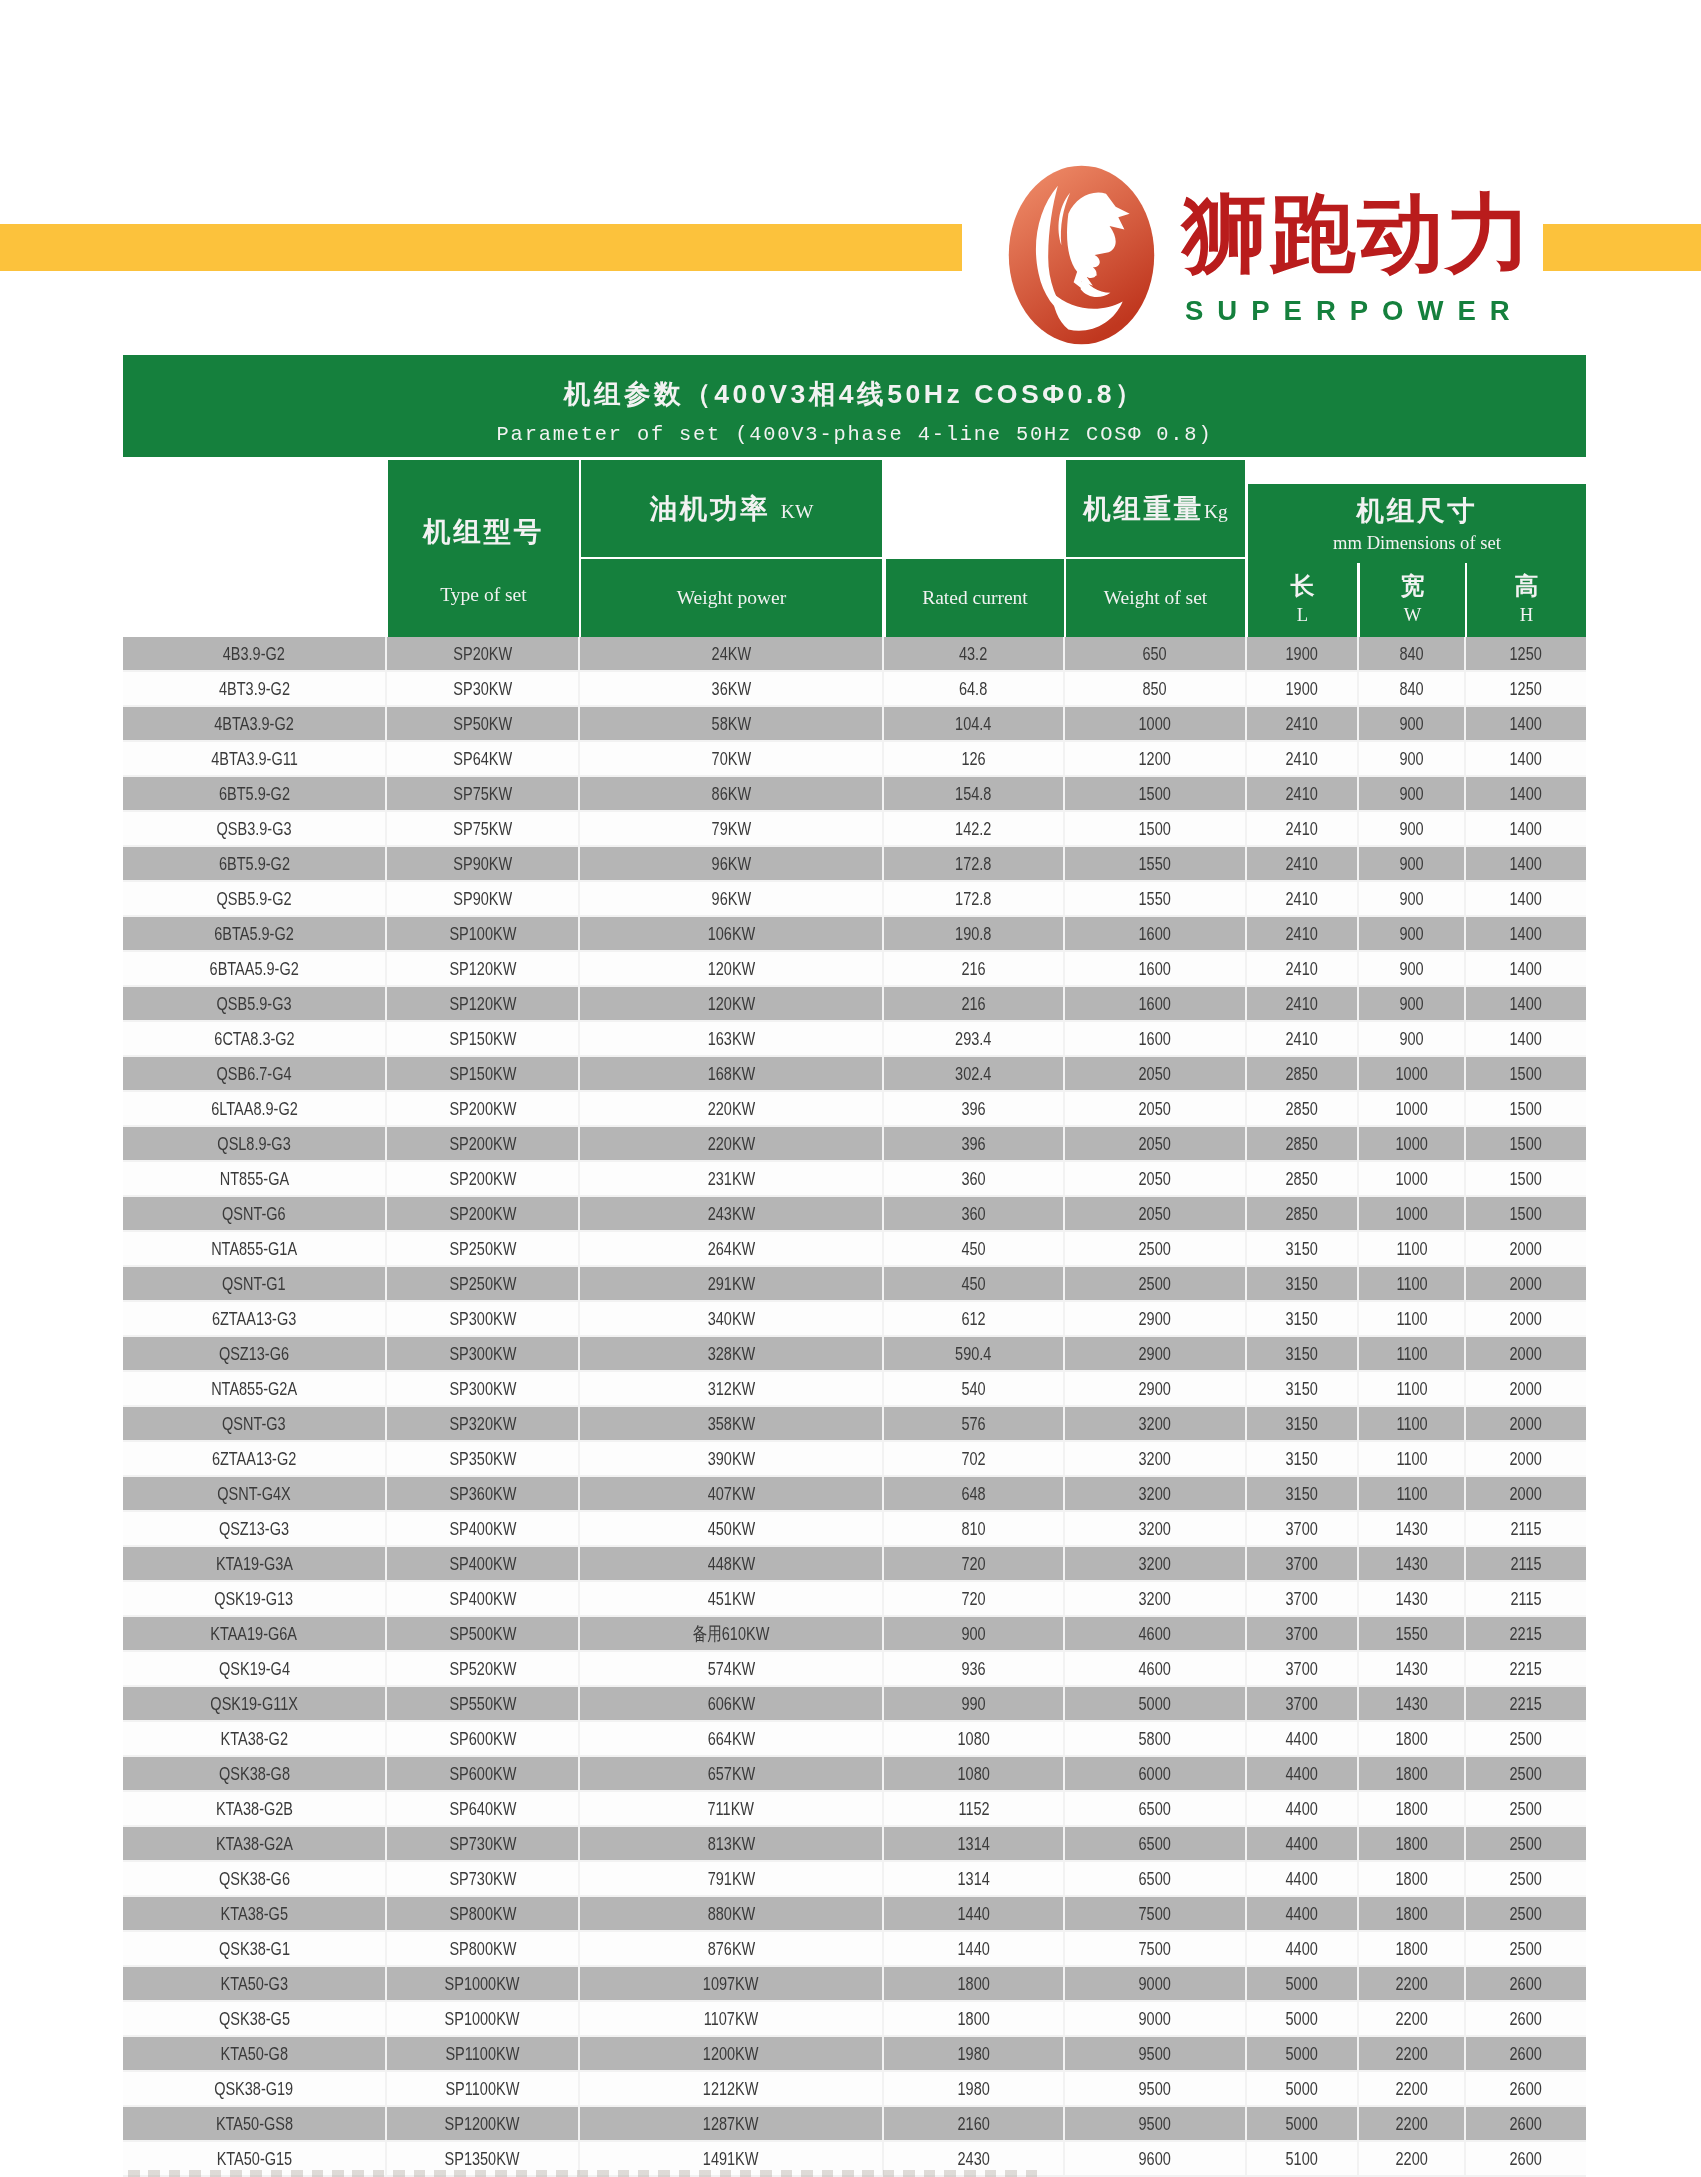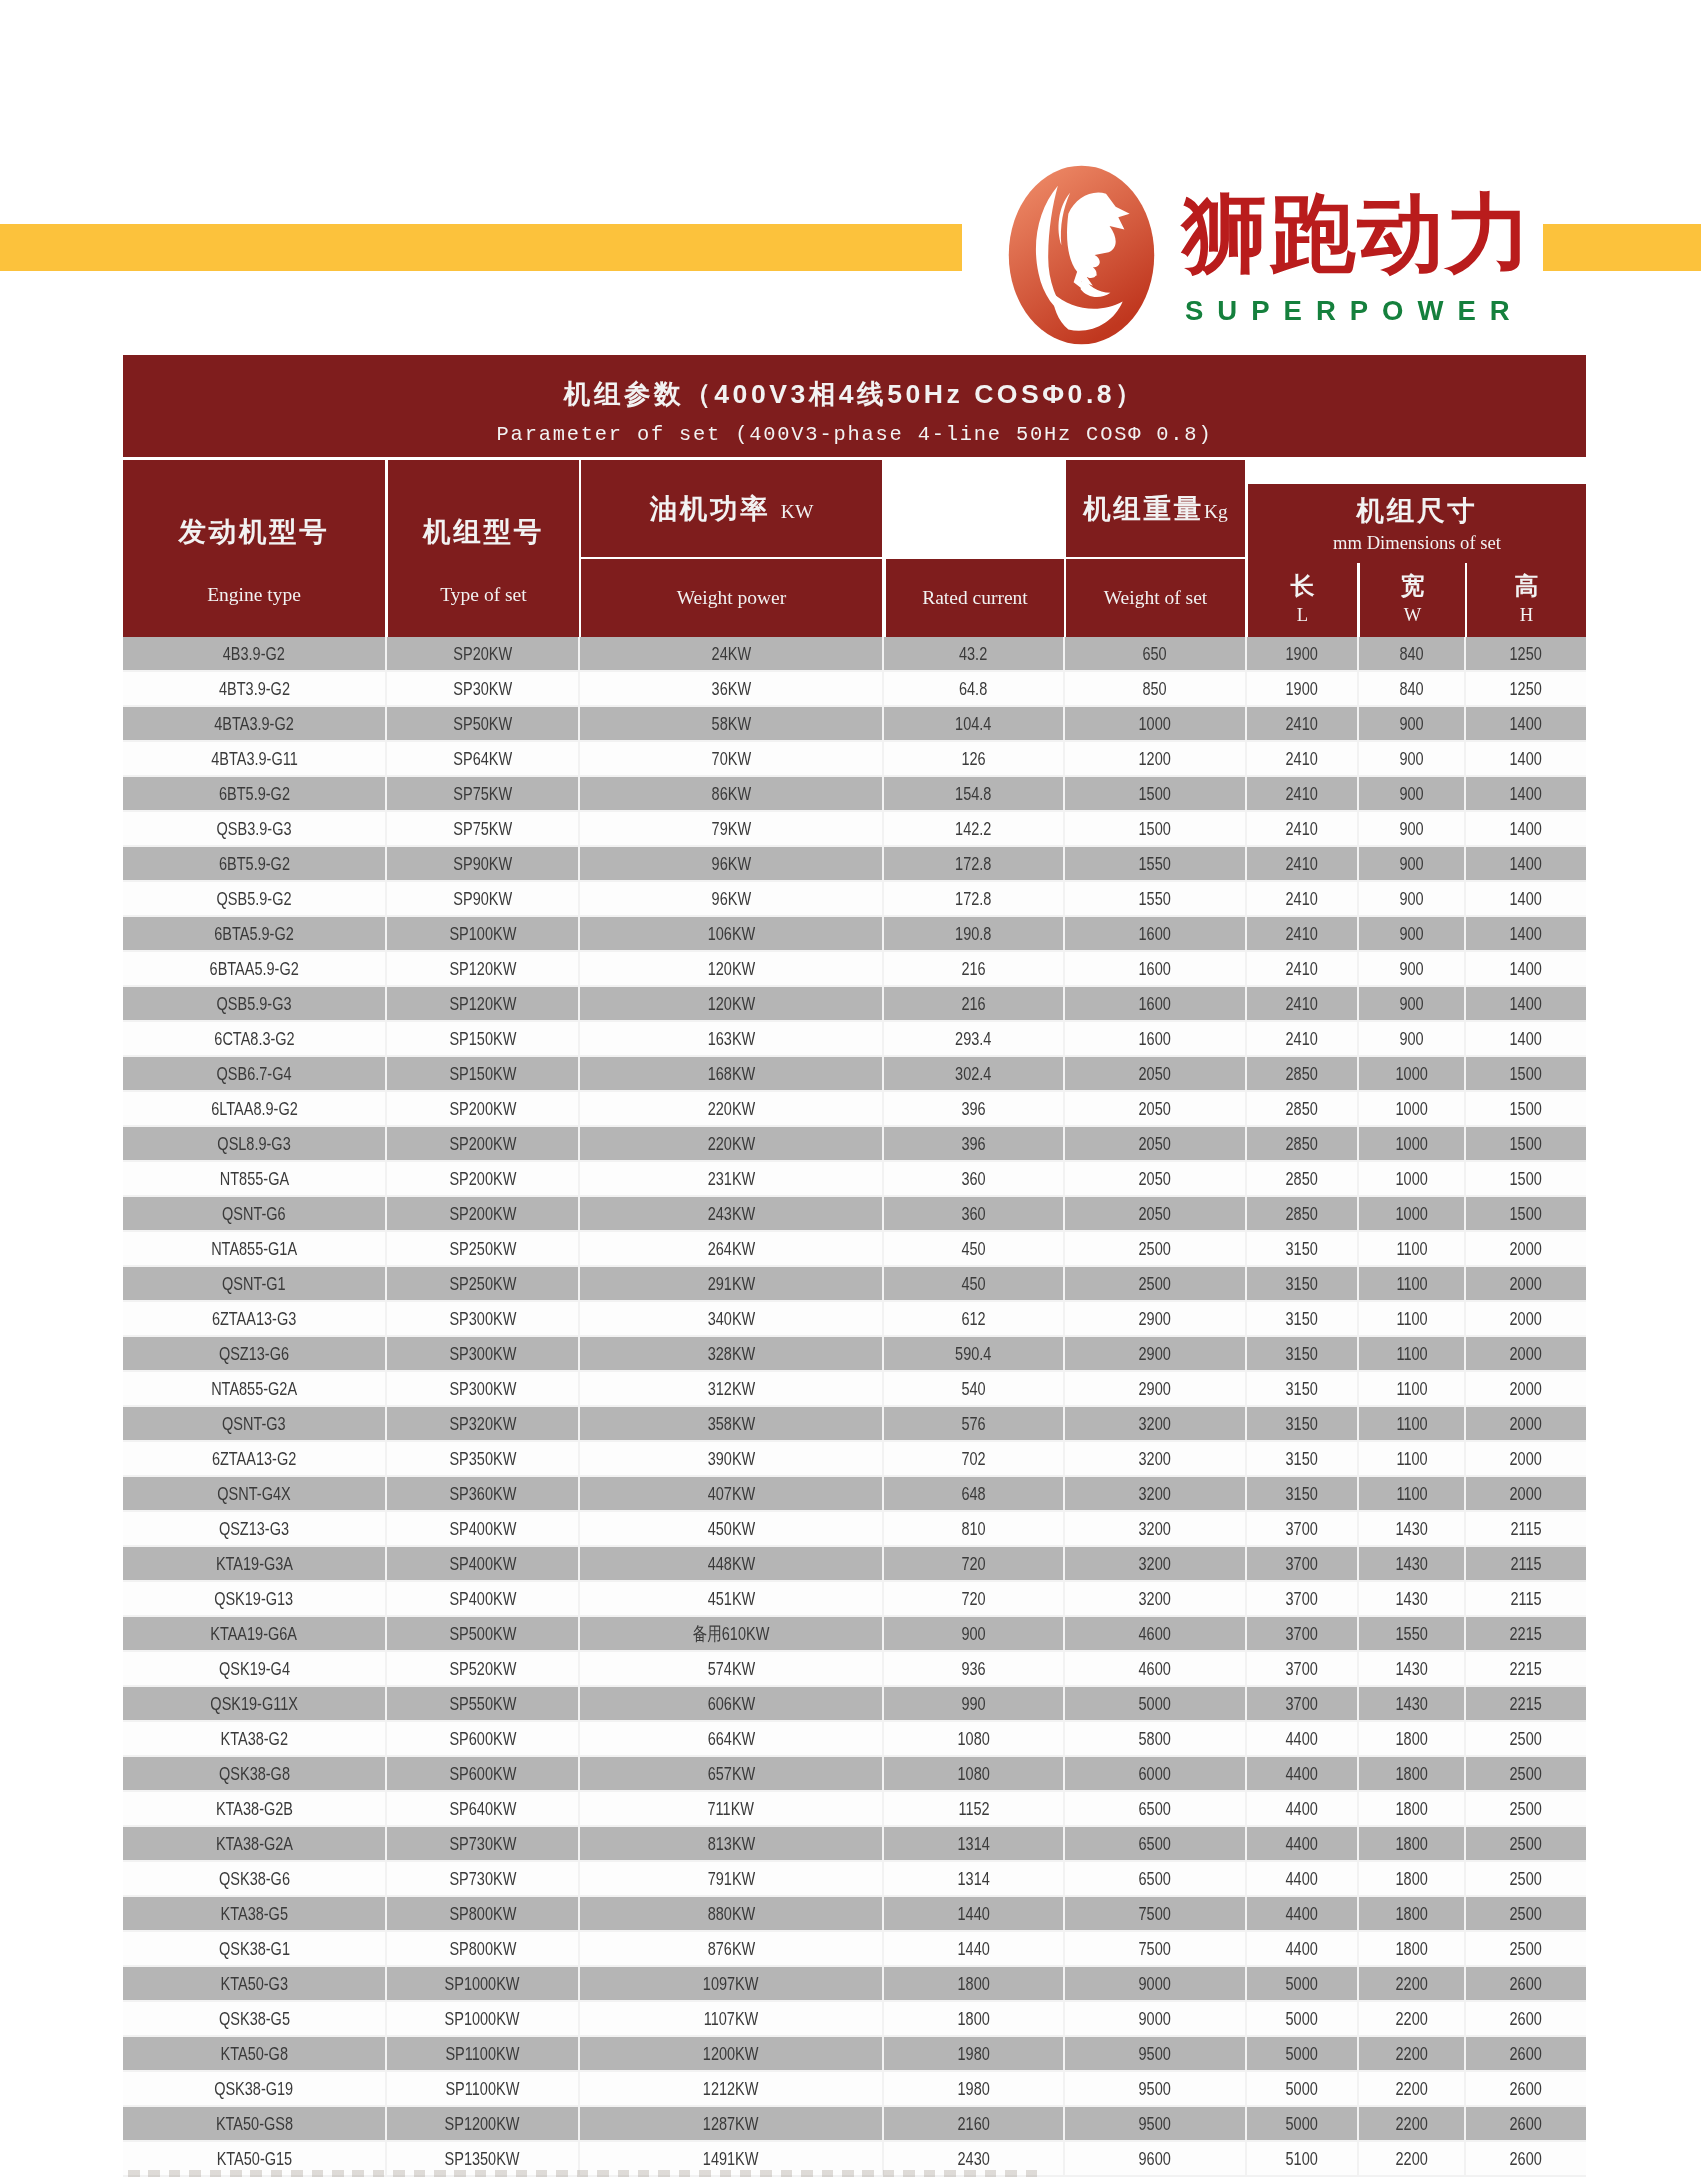--- a/index.html
+++ b/index.html
@@ -12,21 +12,21 @@
   .logo-box { position:absolute; left:962px; top:133px; width:581px; height:222px; background:#ffffff; }
   .lion-wrap { position:absolute; left:43px; top:30px; width:153px; height:184px; }
   .brand-zh { position:absolute; left:220px; top:55px; width:355px; font-weight:900;
               font-size:86px; line-height:1.05; letter-spacing:1.8px; color:#b91c1c; white-space:nowrap; }
   .brand-en { position:absolute; left:223px; top:162px; font-weight:700; font-size:27.5px;
               letter-spacing:14px; color:#15803d; white-space:nowrap; }
 
   
   #tbl { position:absolute; left:123px; top:355px; width:1463px; height:1823px; background:#ffffff; }
 
-  .hdr-cell { position:absolute; background:#7f1d1d; color:#f2f2f2; }
+  .hdr-cell { position:absolute; background:#15803d; color:#f2f2f2; }
 
   .title-block { left:0; top:0; width:1463px; height:102px; text-align:center; }
   .title-zh { margin-top:21px; font-size:26.6px; font-weight:700; letter-spacing:3.5px; }
   .title-en { margin-top:10.6px; font-size:20.4px; letter-spacing:1.8px;
               font-family:"Liberation Mono", monospace; }
 
   .colhead { display:flex; flex-direction:column; align-items:center; }
   .zh-lab { font-size:27.5px; font-weight:700; letter-spacing:2.7px; white-space:nowrap; }
   .zh-lab .unit { font-size:19.5px; font-weight:400; letter-spacing:0;
                   font-family:"Liberation Serif", serif; }
@@ -87,24 +87,20 @@
     <div class="brand-en">SUPERPOWER</div>
   </div>
 
   <div id="tbl">
 
     <div class="hdr-cell title-block">
       <div class="title-zh">机组参数（400V3相4线50Hz COSΦ0.8）</div>
       <div class="title-en">Parameter of set (400V3-phase 4-line 50Hz COSΦ 0.8)</div>
     </div>
 
-    <div class="hdr-cell colhead" style="left:0;top:105px;width:262px;height:177px;justify-content:center;padding-top:23px;">
-      <div class="zh-lab">发动机型号</div>
-      <div class="en-lab" style="margin-top:34px;">Engine type</div>
-    </div>
     <div class="hdr-cell colhead" style="left:265px;top:105px;width:191px;height:177px;justify-content:center;padding-top:23px;">
       <div class="zh-lab">机组型号</div>
       <div class="en-lab" style="margin-top:34px;">Type of set</div>
     </div>
 
     <div class="hdr-cell colhead" style="left:458px;top:105px;width:301px;height:97px;justify-content:center;">
       <div class="zh-lab"><span>油机功率</span> <span class="unit">KW</span></div>
     </div>
     <div class="hdr-cell colhead" style="left:458px;top:204px;width:301px;height:78px;justify-content:center;">
       <div class="en-lab">Weight power</div>

